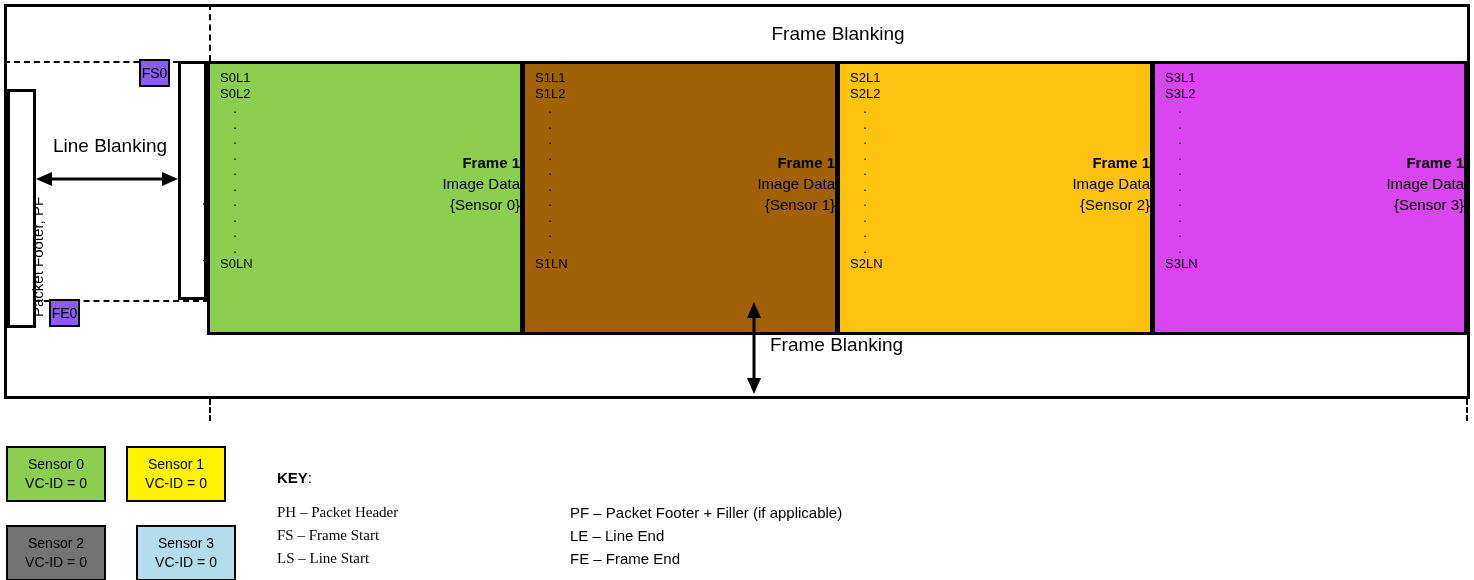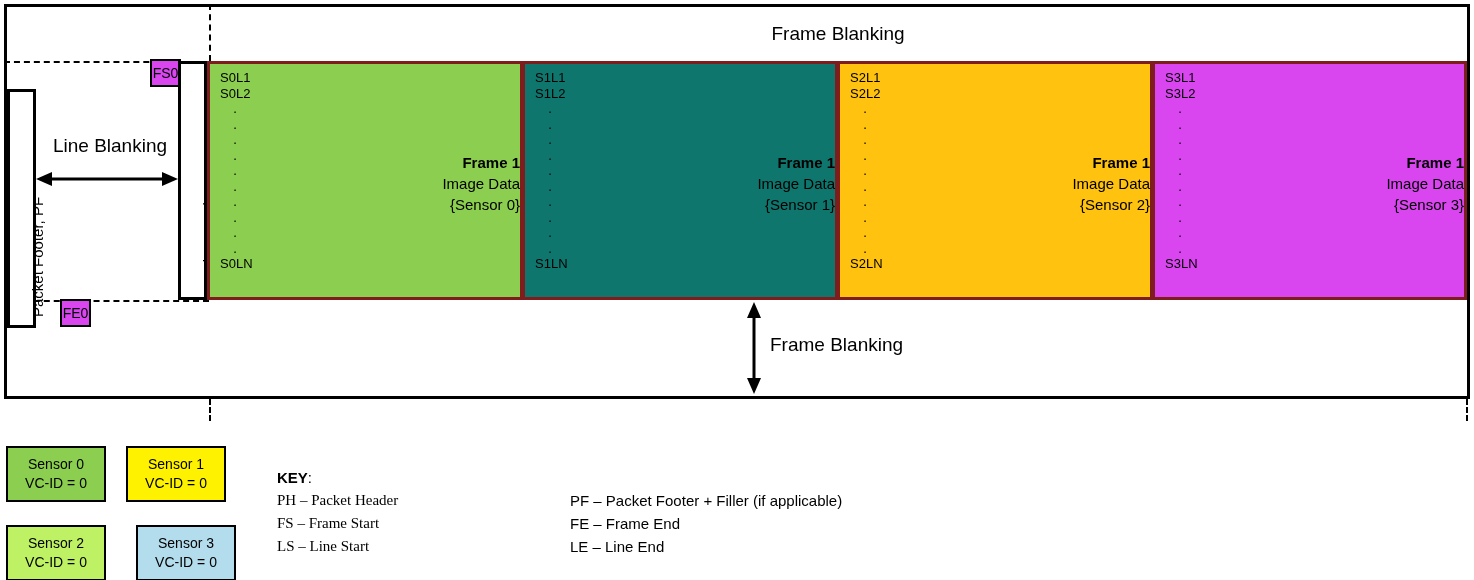--- a/index.html
+++ b/index.html
@@ -44,22 +44,22 @@
   #frame-blanking-top {
     left: 209px; top: 7px;
     width: 1258px; height: 54px;
     display: flex; align-items: center; justify-content: center;
     font-size: 19px;
   }
 
   
   .sensor-block {
     top: 61px;
-    height: 239px;
-    border: 3px solid #7f1d1d;
+    height: 274px;
+    border: 3px solid #000000;
     position: absolute;
     box-sizing: border-box;
   }
   .sensor-lines {
     position: absolute;
     left: 10px; top: 6px;
     font-size: 13px;
     line-height: 15.5px;
     text-align: left;
     width: 60px;
@@ -123,28 +123,27 @@
     text-align: center;
     font-size: 19px;
   }
   #line-blanking-arrow {
     left: 36px; top: 170px;
     width: 142px; height: 18px;
   }
 
   
   .marker-badge {
-    background: #d946ef;
+    background: #8b5cf6;
     border: 2px solid #000;
     font-size: 14px;
     display: flex;
     align-items: center;
     justify-content: center;
     line-height: 1;
-    margin-left: 11px;
   }
   #fs0-badge { left: 139px; top: 59px; width: 31px; height: 28px; }
   #fe0-badge { left: 49px; top: 299px; width: 31px; height: 28px; }
 
   
   #frame-blanking-bottom-label {
     left: 770px; top: 334px;
     font-size: 19px;
   }
   #frame-blanking-bottom-arrow {
@@ -164,21 +163,21 @@
     line-height: 19px;
   }
 
   
   #key-block {
     left: 277px; top: 466px;
     font-size: 15px;
     line-height: 23px;
   }
   #key-title { font-weight: bold; }
-  #key-title-row { margin-bottom: 0px; }
+  #key-title-row { margin-bottom: 12px; }
   .key-cols {
     display: flex;
   }
   .key-col-left { width: 293px; font-family: Liberation Serif, serif; }
   .key-col-right { width: 420px; }
   .key-line { white-space: nowrap; }
 </style>
 </head>
 <body>
 
@@ -230,21 +229,21 @@
           <span class="dot">.</span>
           <span class="dot">.</span>
           <div>S0LN</div>
         </div>
         <div class="sensor-center">
           <div class="frame-title">Frame 1</div>
           <div>Image Data</div>
           <div>{Sensor 0}</div>
         </div>
       </div>
-      <div class="sensor-block" style="left: 522px; width: 316px; background: #0f766e;">
+      <div class="sensor-block" style="left: 522px; width: 316px; background: #a16207;">
         <div class="sensor-lines">
           <div>S1L1</div>
           <div>S1L2</div>
           <span class="dot">.</span>
           <span class="dot">.</span>
           <span class="dot">.</span>
           <span class="dot">.</span>
           <span class="dot">.</span>
           <span class="dot">.</span>
           <span class="dot">.</span>
@@ -318,21 +317,21 @@
       <div>VC-ID = 0</div>
     </div>
   </div>
   <div class="abs" style="left:126px; top:446px;">
     <div class="legend-swatch" id="legend-sw-1" style="background: rgb(255, 242, 0);">
       <div>Sensor 1</div>
       <div>VC-ID = 0</div>
     </div>
   </div>
   <div class="abs" style="left:6px; top:525px;">
-    <div class="legend-swatch" id="legend-sw-2" style="background: #bef264;">
+    <div class="legend-swatch" id="legend-sw-2" style="background: #737373;">
       <div>Sensor 2</div>
       <div>VC-ID = 0</div>
     </div>
   </div>
   <div class="abs" style="left:126px; top:525px;padding-left:10px;">
     <div class="legend-swatch" id="legend-sw-3" style="background: rgb(179, 220, 236);">
       <div>Sensor 3</div>
       <div>VC-ID = 0</div>
     </div>
   </div>
@@ -342,19 +341,19 @@
       <span id="key-title">KEY</span><span>:</span>
     </div>
     <div class="key-cols">
       <div class="key-col-left">
         <div class="key-line">PH – Packet Header</div>
         <div class="key-line">FS – Frame Start</div>
         <div class="key-line">LS – Line Start</div>
       </div>
       <div class="key-col-right">
         <div class="key-line">PF – Packet Footer + Filler (if applicable)</div>
+        <div class="key-line">LE – Line End</div>
         <div class="key-line">FE – Frame End</div>
-        <div class="key-line">LE – Line End</div>
       </div>
     </div>
   </div>
 
 </div>
 
 </body></html>

